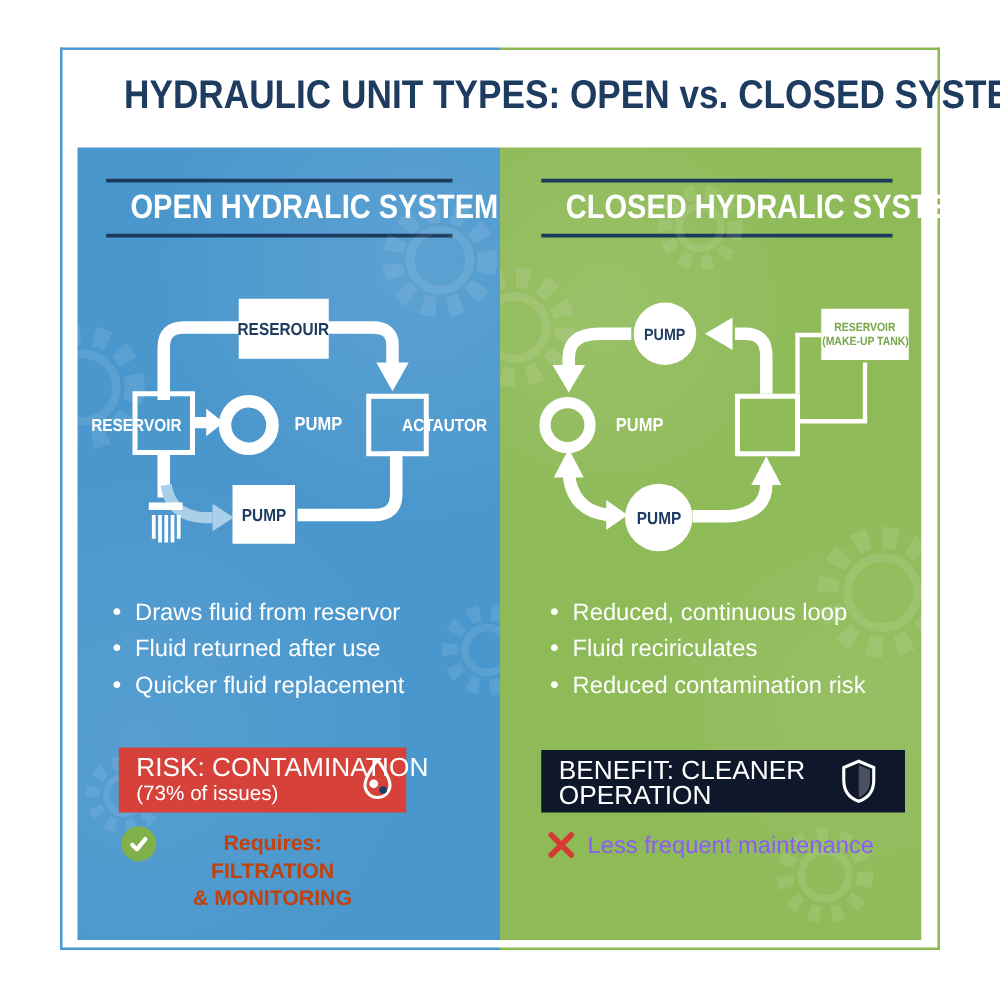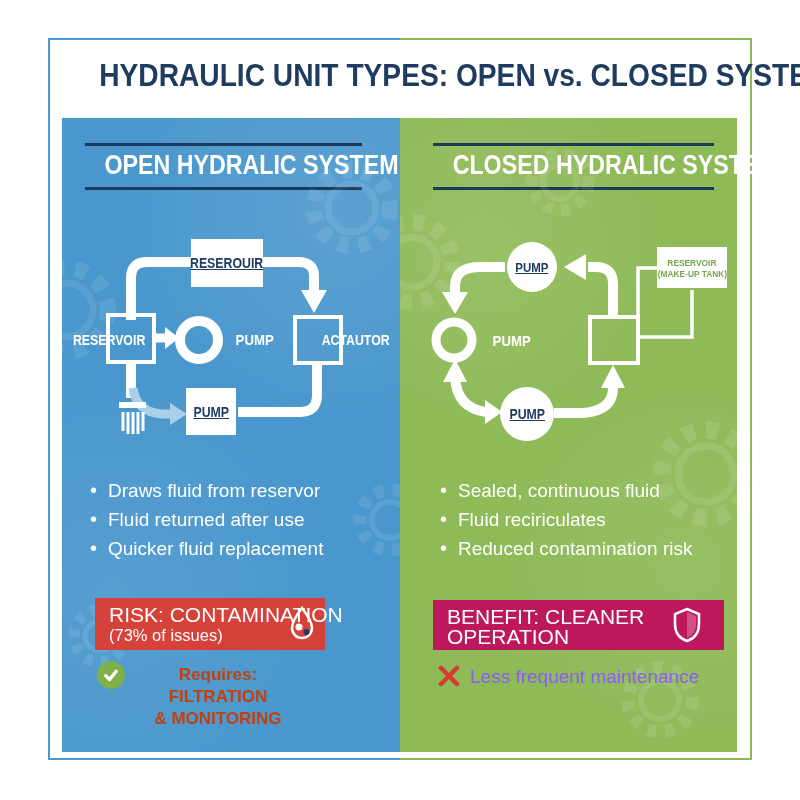--- a/index.html
+++ b/index.html
@@ -20,29 +20,29 @@
                        radial-gradient(circle at 85% 70%, rgba(255,255,255,.08), rgba(255,255,255,0) 40%);}
   .panel-header{position:absolute;top:143px;border-top:3px solid #1c3a5c;border-bottom:3px solid #1c3a5c;
          padding:4px 0 6px;text-align:center;color:#fff;font-weight:bold;font-size:27px;}
   .panel-header span{display:block;transform:scaleX(0.86);transform-origin:center;white-space:nowrap;}
   .hdr-left{left:85px;width:277px;}
   .hdr-right{left:433px;width:281px;}
   .dg-svg{position:absolute;top:118px;width:338px;height:634px;}
   .lbl{position:absolute;color:#fff;font-weight:bold;}
   .cond{transform:scaleX(0.88);transform-origin:center;display:inline-block;white-space:nowrap;}
   .boxlbl{display:flex;align-items:center;justify-content:center;text-align:center;}
-  .navy{color:#1e3b60;text-decoration:underline;}
+  .navy{color:#1e3b60;}
   .bullets{position:absolute;margin:0;padding:0;list-style:none;color:#fff;font-size:19px;line-height:29px;}
   .bullets li{display:flex;gap:11px;align-items:baseline;}
   .bullets .dot{font-size:20px;}
   .banner{position:absolute;box-sizing:border-box;padding:7px 12px 6px 14px;color:#fff;}
   .banner .l1{font-weight:normal;font-size:21px;line-height:20px;white-space:nowrap;}
   .banner .l2{font-size:16.5px;line-height:20px;white-space:nowrap;}
   .banner-risk{background:#d6413a;}
-  .banner-benefit{background:#be185d;}
+  .banner-benefit{background:#0f172a;}
   .banner-icon{position:absolute;top:8px;}
   .note-text{color:#c2410c;font-weight:bold;font-size:17px;line-height:22px;text-align:center;}
   .check-circle{position:absolute;width:28px;height:28px;border-radius:50%;background:#7fb04a;
                 display:flex;align-items:center;justify-content:center;}
   .plain{color:#8b5cf6;font-size:19px;}
 </style>
 </head>
 <body>
 
 <div class="page">
@@ -182,21 +182,21 @@
       </li>
     <li>
         <span class="dot">•</span>
         <span>Quicker fluid replacement</span>
       </li>
   </ul>
 
   <ul class="bullets" style="left:440px;top:476px;">
     <li>
         <span class="dot">•</span>
-        <span>Sealed, continuous fluid</span>
+        <span>Reduced, continuous loop</span>
       </li>
     <li>
         <span class="dot">•</span>
         <span>Fluid reciriculates</span>
       </li>
     <li>
         <span class="dot">•</span>
         <span>Reduced contamination risk</span>
       </li>
   </ul>

